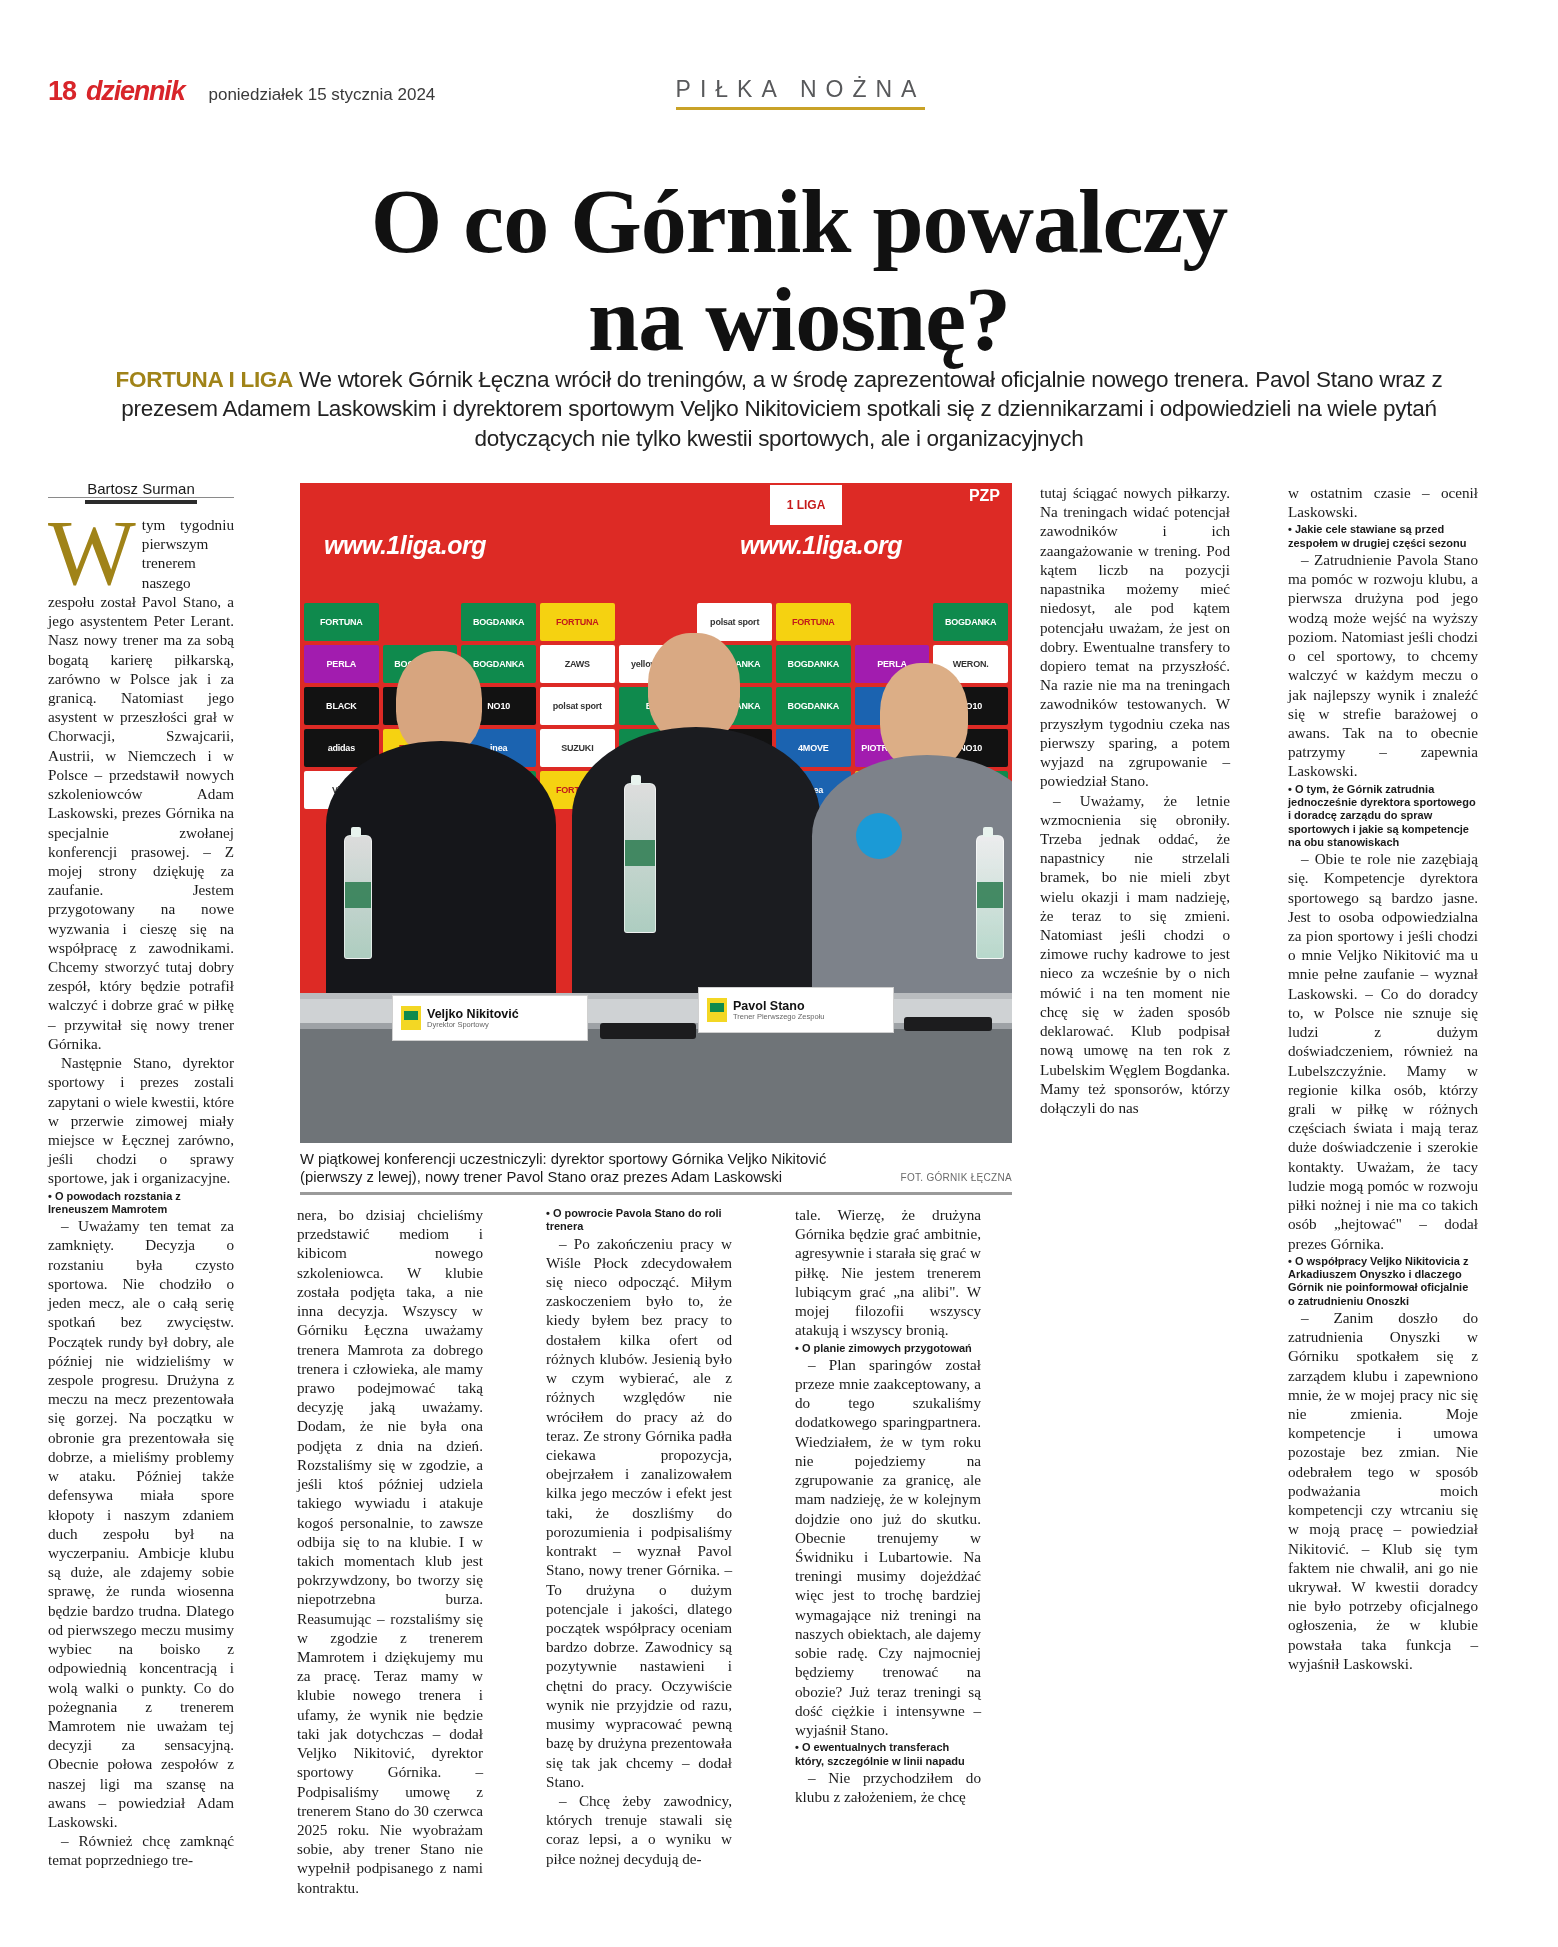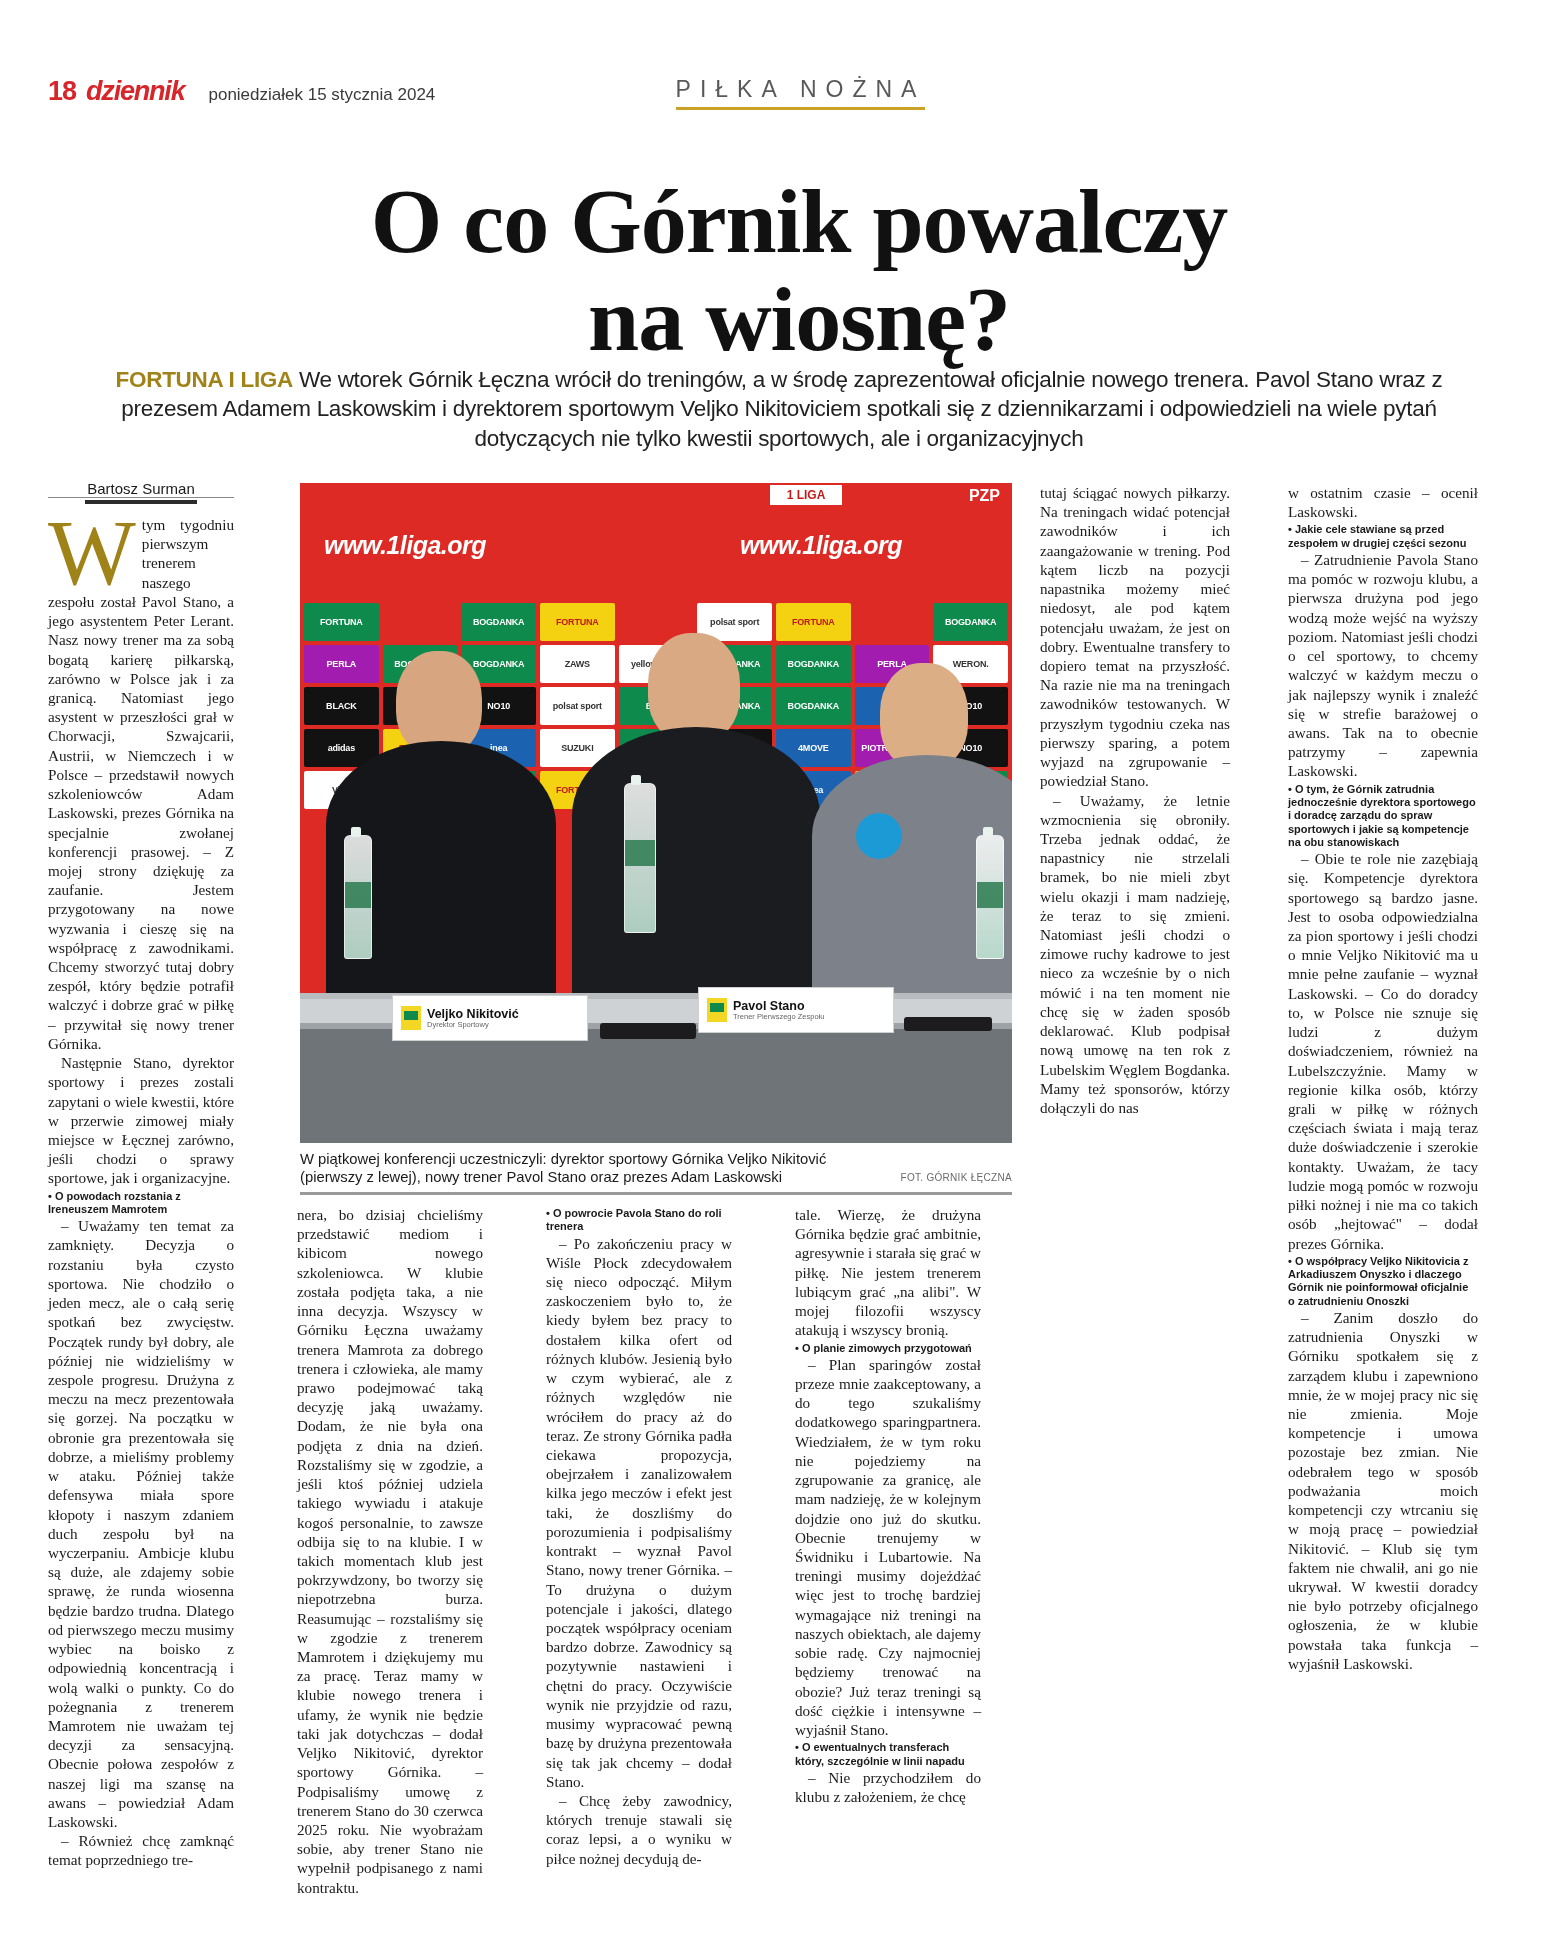--- a/index.html
+++ b/index.html
@@ -216,21 +216,21 @@
     font-style: italic;
     font-size: 25px;
     color: #ffffff;
     letter-spacing: -0.5px;
   }
   .url-left { left: 24px; }
   .url-right { left: 440px; }
   .liga-badge {
     position: absolute;
     left: 470px; top: 2px;
-    width: 72px; height: 20px;
+    width: 72px; height: 40px;
     background: #ffffff;
     color: #c51a1a;
     font-family: "Liberation Sans", sans-serif;
     font-weight: bold;
     font-size: 12px;
     display: flex; align-items: center; justify-content: center;
   }
   .pzpn-badge {
     position: absolute;
     right: 12px; top: 4px;

